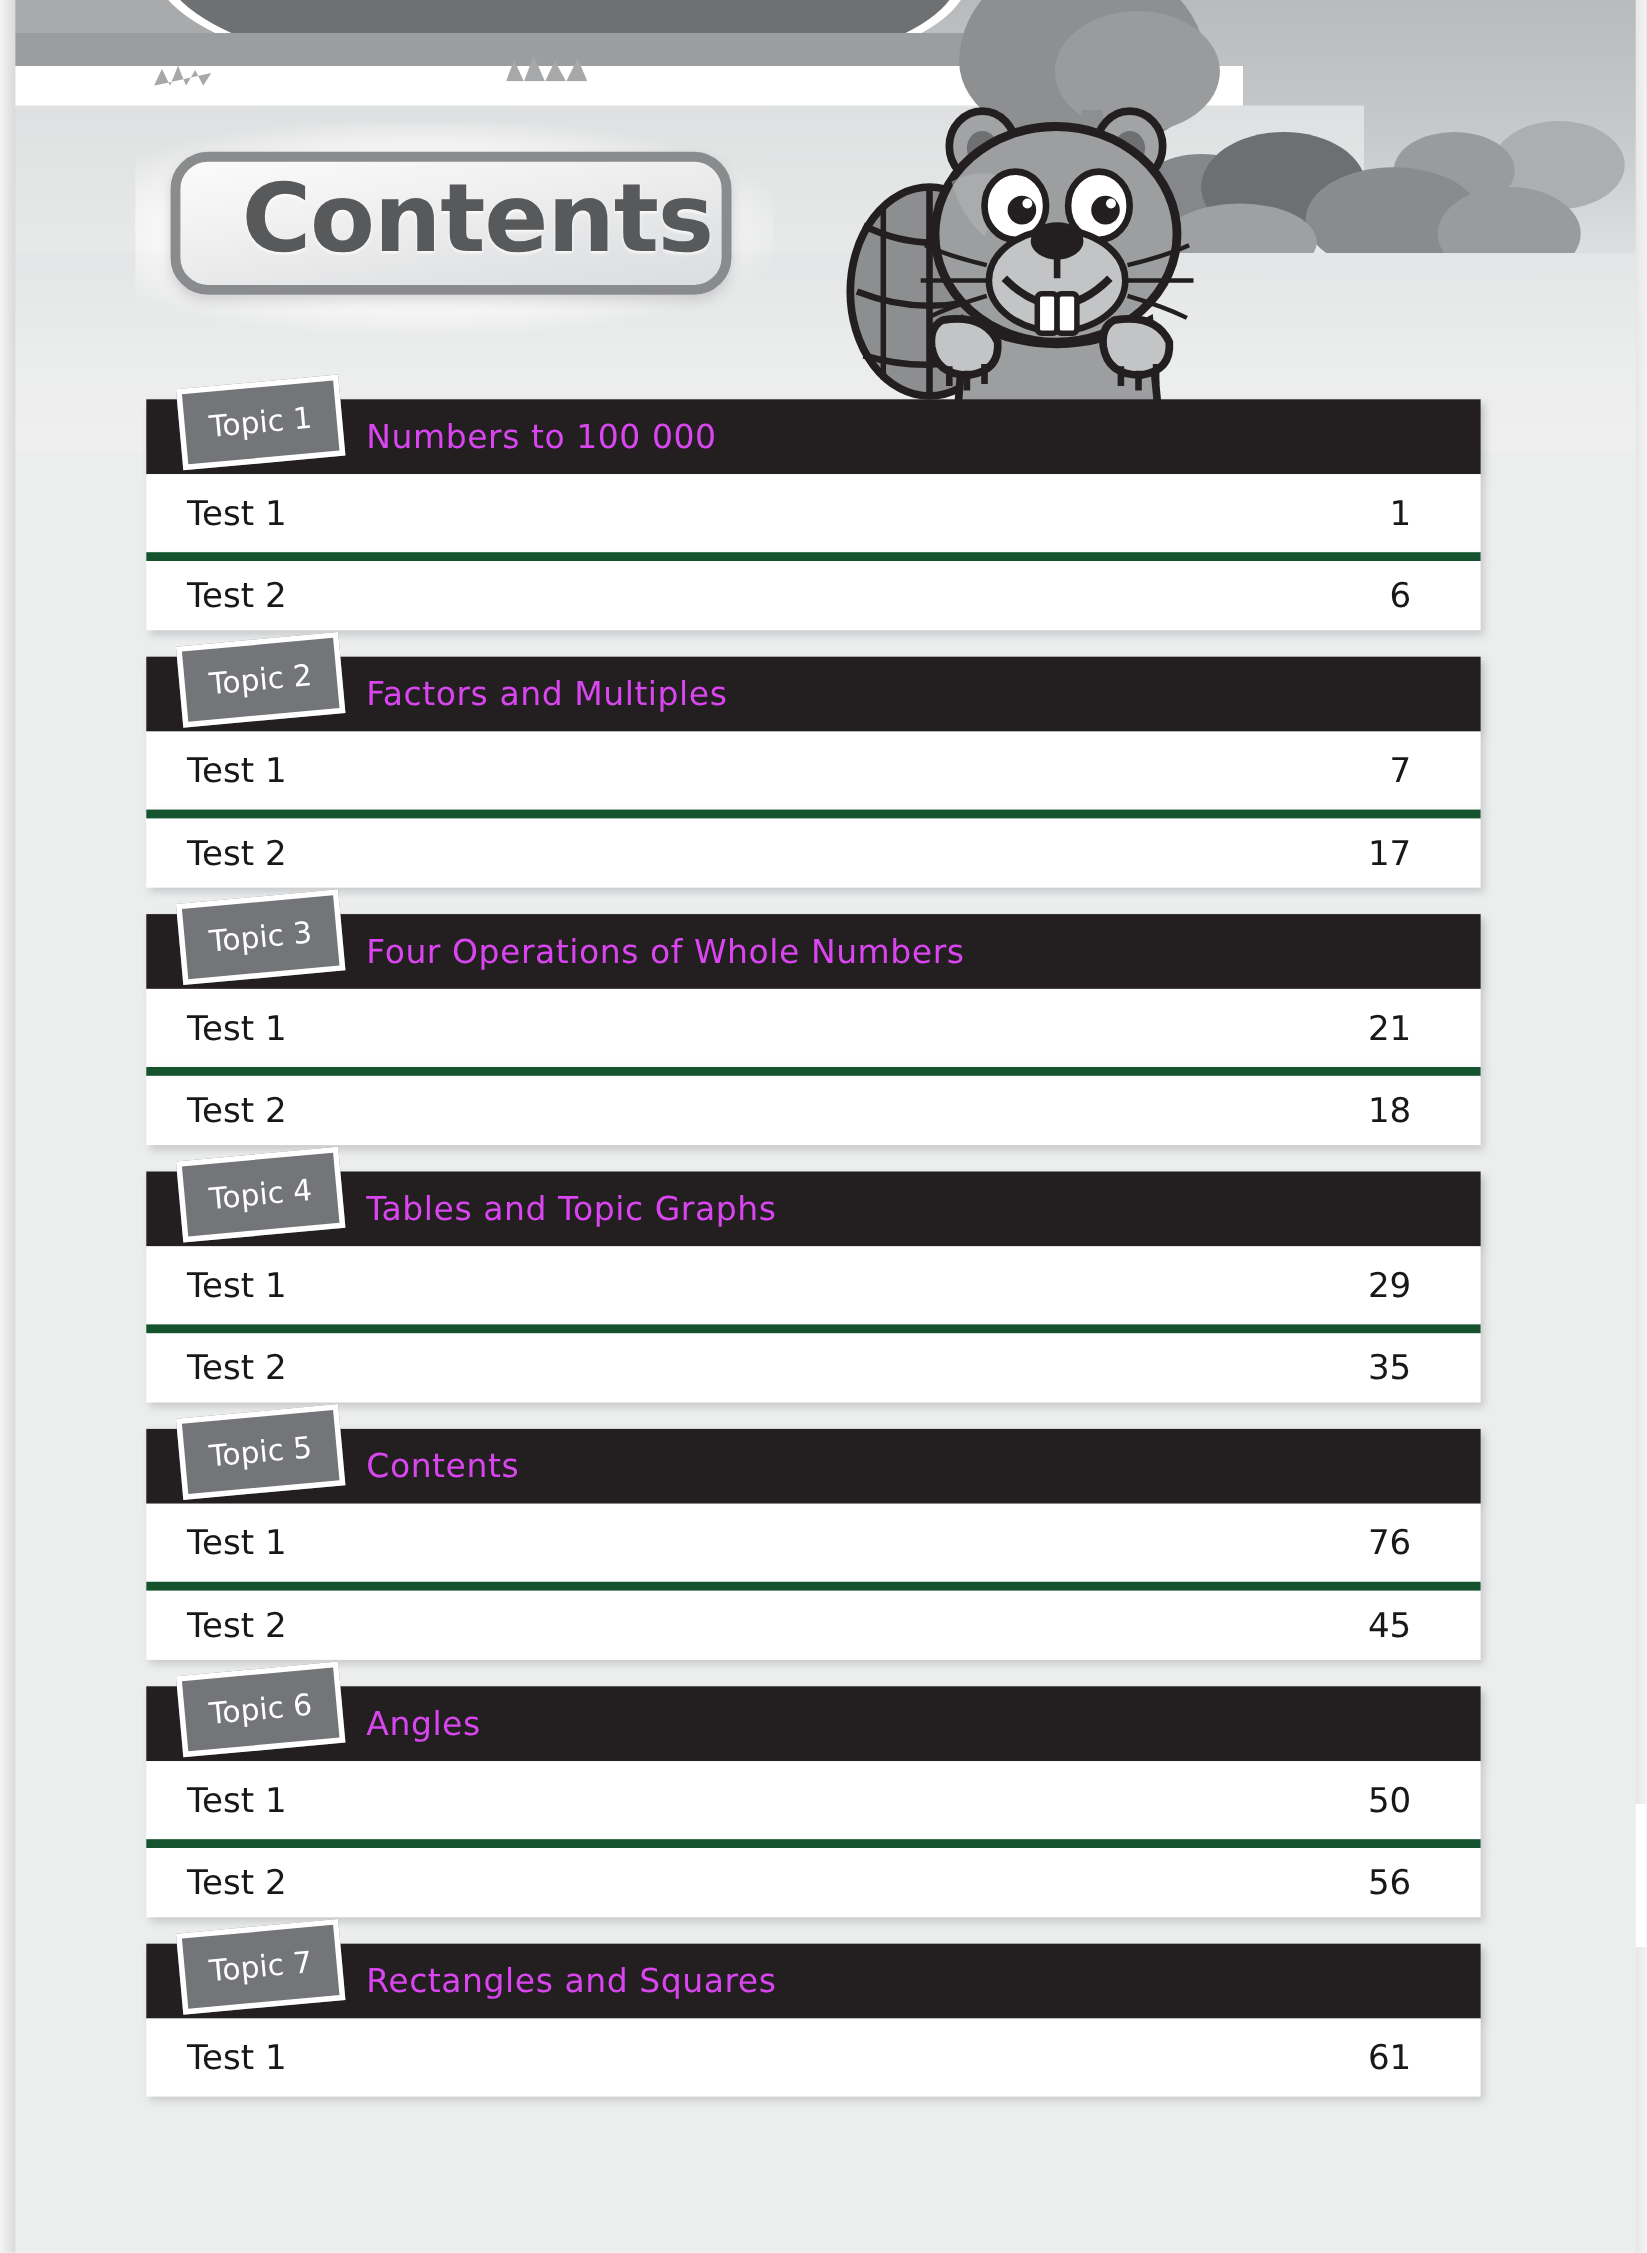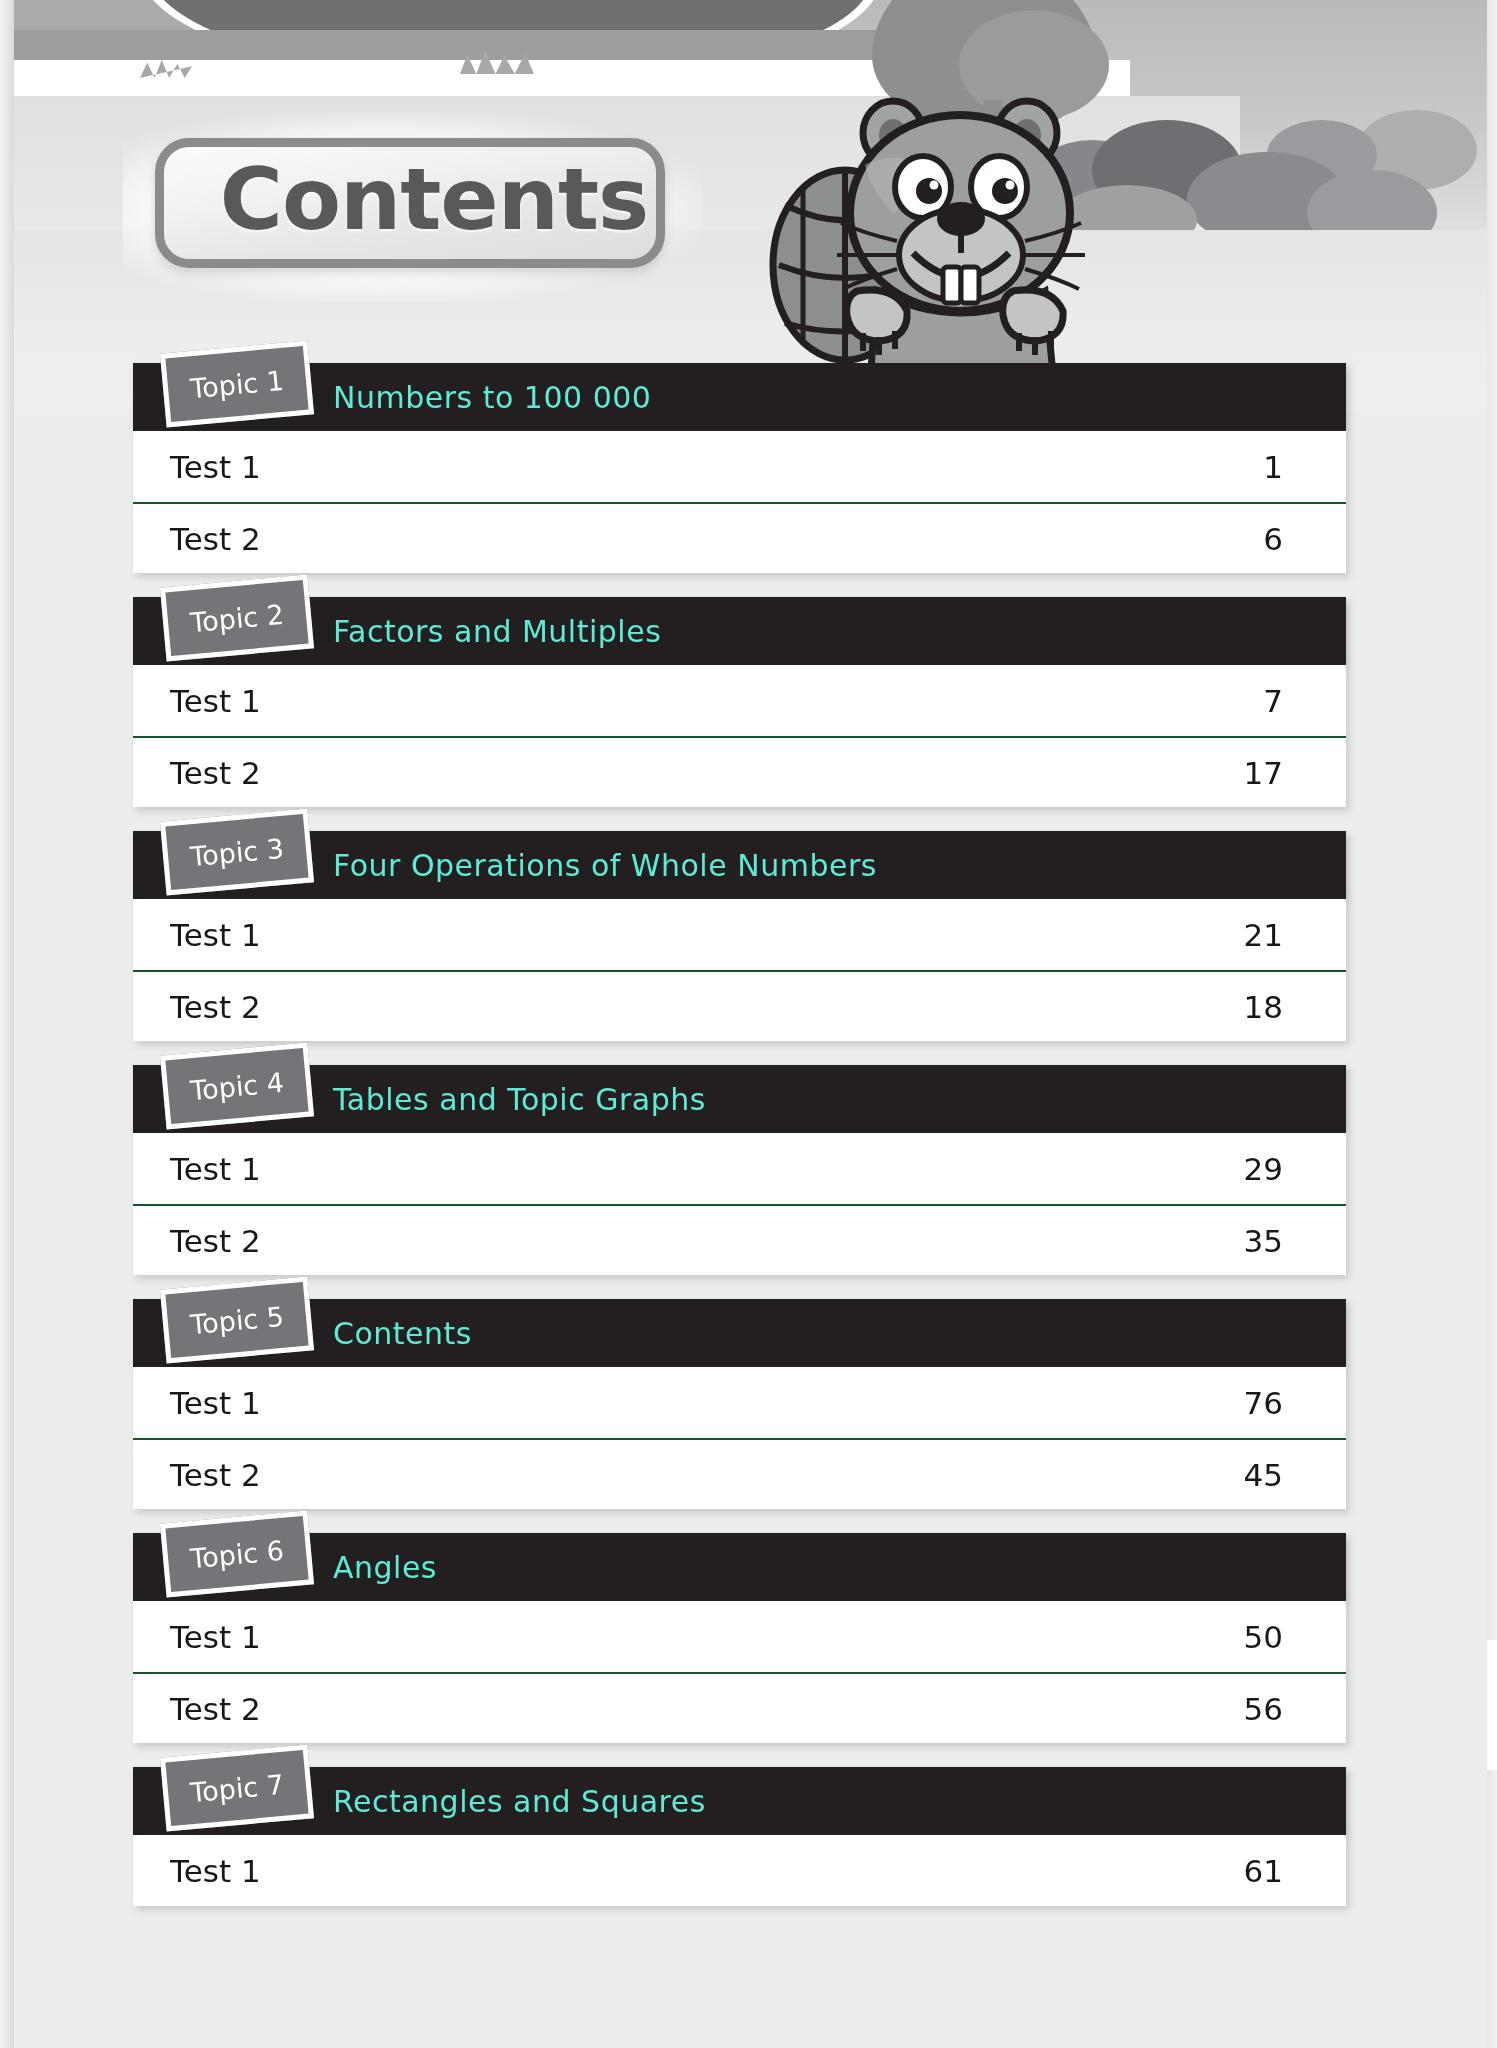--- a/index.html
+++ b/index.html
@@ -221,21 +221,21 @@
   .topic-header {
     position: relative;
     height: 68px;
     background: #231f20;
     display: flex;
     align-items: center;
     box-shadow: 3px 4px 7px rgba(100,100,105,0.35);
   }
   .topic-header .topic-title {
     margin-left: 200px;
-    color: #5eead4;
+    color: #d946ef;
     font-size: 30px;
     font-family: "DejaVu Sans", sans-serif;
     letter-spacing: 0.5px;
     white-space: nowrap;
   }
   
   .topic-tab {
     position: absolute;
     left: 30px; top: -16px;
     width: 148px; height: 74px;
@@ -257,21 +257,21 @@
   .test-row {
     position: relative;
     height: 71px;
     background: #ffffff;
     display: flex;
     align-items: center;
     justify-content: space-between;
     padding: 0 63px 0 37px;
     box-shadow: 3px 4px 7px rgba(120,120,125,0.30);
   }
-  .test-row + .test-row { border-top: 2px solid #14532d; }
+  .test-row + .test-row { border-top: 8px solid #14532d; }
   .test-label {
     font-size: 31px;
     color: #1a1718;
     font-family: "DejaVu Sans", sans-serif;
   }
   .test-page {
     font-size: 31px;
     color: #1a1718;
     font-family: "DejaVu Sans", sans-serif;
     min-width: 60px;

